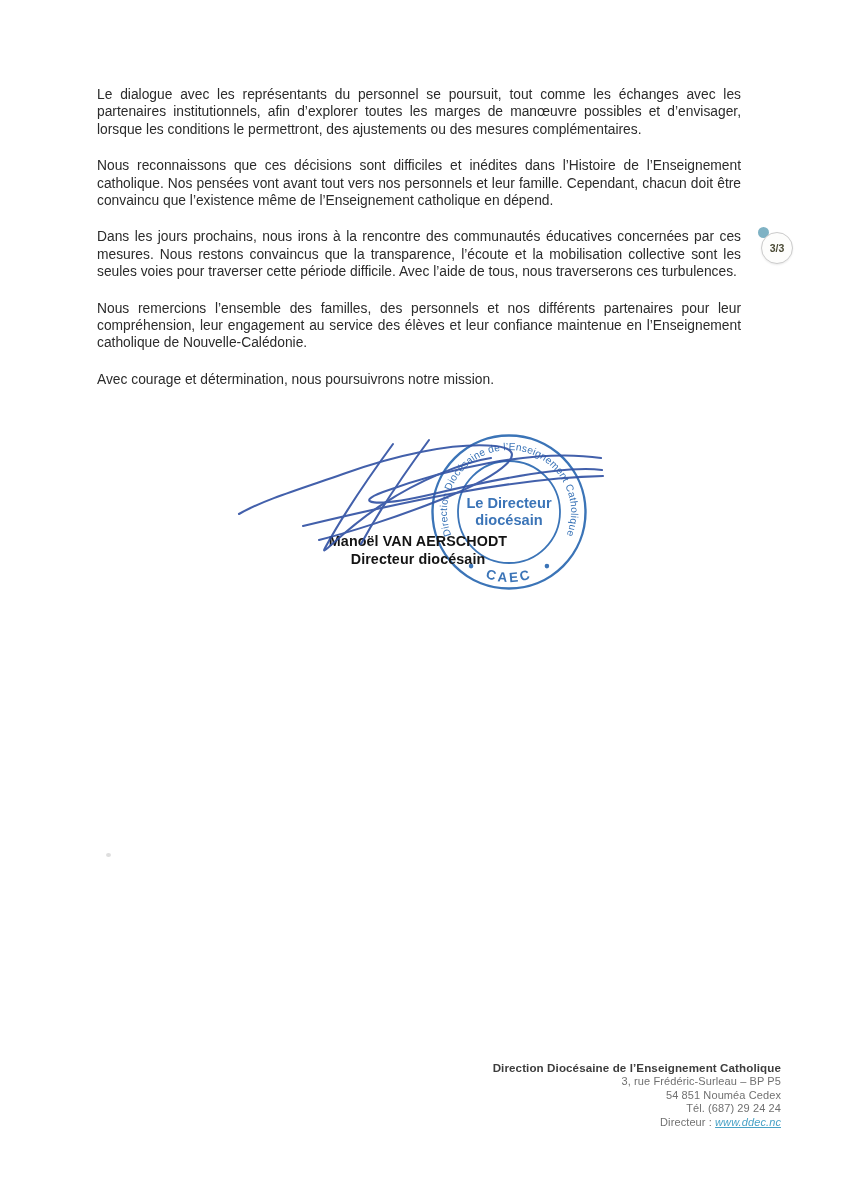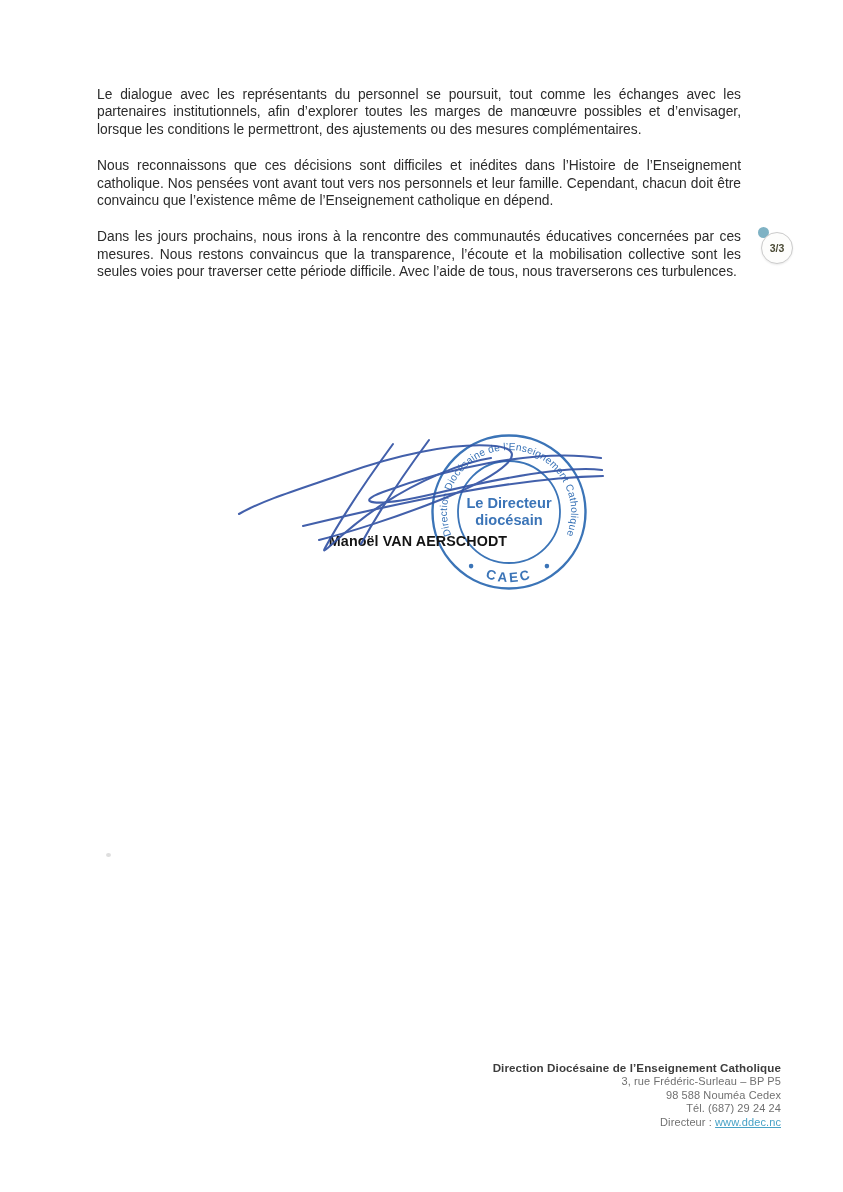--- a/index.html
+++ b/index.html
@@ -36,36 +36,38 @@
     font-weight:bold;font-size:14.3px;line-height:17.5px;color:#141414;
     letter-spacing:.1px;
   }
   .stamp-text{font-family:"Liberation Sans", sans-serif;fill:#2f6cb3;}
   
   .footer{
     position:absolute;top:1061px;right:102px;text-align:right;
     font-size:11px;line-height:13.4px;color:#707070;letter-spacing:.1px;
   }
   .footer .org{font-size:11.6px;font-weight:bold;color:#3d3d3d;margin-bottom:1px;}
-  .footer .link{color:#48a2c6;text-decoration:underline;cursor:pointer;}
+  .footer .link{color:#48a2c6;text-decoration:underline;cursor:pointer;font-style:italic;}
   
   .scan-speck{
     position:absolute;left:106px;top:853px;width:5px;height:4px;border-radius:50%;
     background:#dedede;
   }
 </style>
 </head>
 <body>
 
 <div class="page">
 
   <div class="letter-body">
     <p>Le dialogue avec les représentants du personnel se poursuit, tout comme les échanges avec les partenaires institutionnels, afin d’explorer toutes les marges de manœuvre possibles et d’envisager, lorsque les conditions le permettront, des ajustements ou des mesures complémentaires.</p>
     <p>Nous reconnaissons que ces décisions sont difficiles et inédites dans l’Histoire de l’Enseignement catholique. Nos pensées vont avant tout vers nos personnels et leur famille. Cependant, chacun doit être convaincu que l’existence même de l’Enseignement catholique en dépend.</p>
     <p>Dans les jours prochains, nous irons à la rencontre des communautés éducatives concernées par ces mesures. Nous restons convaincus que la transparence, l’écoute et la mobilisation collective sont les seules voies pour traverser cette période difficile. Avec l’aide de tous, nous traverserons ces turbulences.</p>
+    <p>Nous remercions l’ensemble des familles, des personnels et nos différents partenaires pour leur compréhension, leur engagement au service des élèves et leur confiance maintenue en l’Enseignement catholique de Nouvelle-Calédonie.</p>
+    <p>Avec courage et détermination, nous poursuivrons notre mission.</p>
   </div>
 
   <div class="page-badge">
     <span class="badge-dot"></span>
     <span class="badge-circle">3/3</span>
   </div>
 
   <div class="stamp-wrap">
     <svg width="160" height="160" viewBox="0 0 160 160">
       <circle cx="80" cy="80" r="76.5" fill="none" stroke="#2f6cb3" stroke-width="2.4"></circle>
@@ -82,37 +84,38 @@
       </text>
       <circle cx="42.1" cy="134.1" r="2.3" fill="#2f6cb3"></circle>
       <circle cx="117.9" cy="134.1" r="2.3" fill="#2f6cb3"></circle>
       <text class="stamp-text" x="80" y="76" font-size="14.6" font-weight="bold" text-anchor="middle">Le Directeur</text>
       <text class="stamp-text" x="80" y="93" font-size="14.6" font-weight="bold" text-anchor="middle">diocésain</text>
     </svg>
   </div>
 
   <div class="signer">
     <div>Manoël VAN AERSCHODT</div>
+    <div>Directeur diocésain</div>
   </div>
 
   <div class="signature-wrap">
     <svg width="372" height="130" viewBox="0 0 372 130">
       <g fill="none" stroke="#3353a4" stroke-width="2.1" stroke-linecap="round" opacity="0.92">
         <path d="M 6,84 C 30,70 70,58 110,44 C 160,26 220,12 262,16 C 300,20 270,44 212,68 C 160,89 110,104 86,110"></path>
         <path d="M 160,14 C 130,55 104,96 92,118 C 86,129 110,100 150,74 C 185,51 230,32 258,28"></path>
         <path d="M 196,10 C 165,52 140,92 128,114"></path>
         <path d="M 70,96 C 170,72 280,48 370,46"></path>
         <path d="M 368,28 C 300,18 210,40 150,62 C 120,73 140,78 200,64 C 280,45 340,36 369,40"></path>
       </g>
     </svg>
   </div>
 
   <span class="scan-speck"></span>
 
   <div class="footer">
     <div class="org">Direction Diocésaine de l’Enseignement Catholique</div>
     <div>3, rue Frédéric-Surleau – BP P5</div>
-    <div>98 588 Nouméa Cedex</div>
+    <div>54 851 Nouméa Cedex</div>
     <div>Tél. (687) 29 24 24</div>
     <div><span>Directeur : </span><span class="link">www.ddec.nc</span></div>
   </div>
 
 </div>
 
 </body></html>

